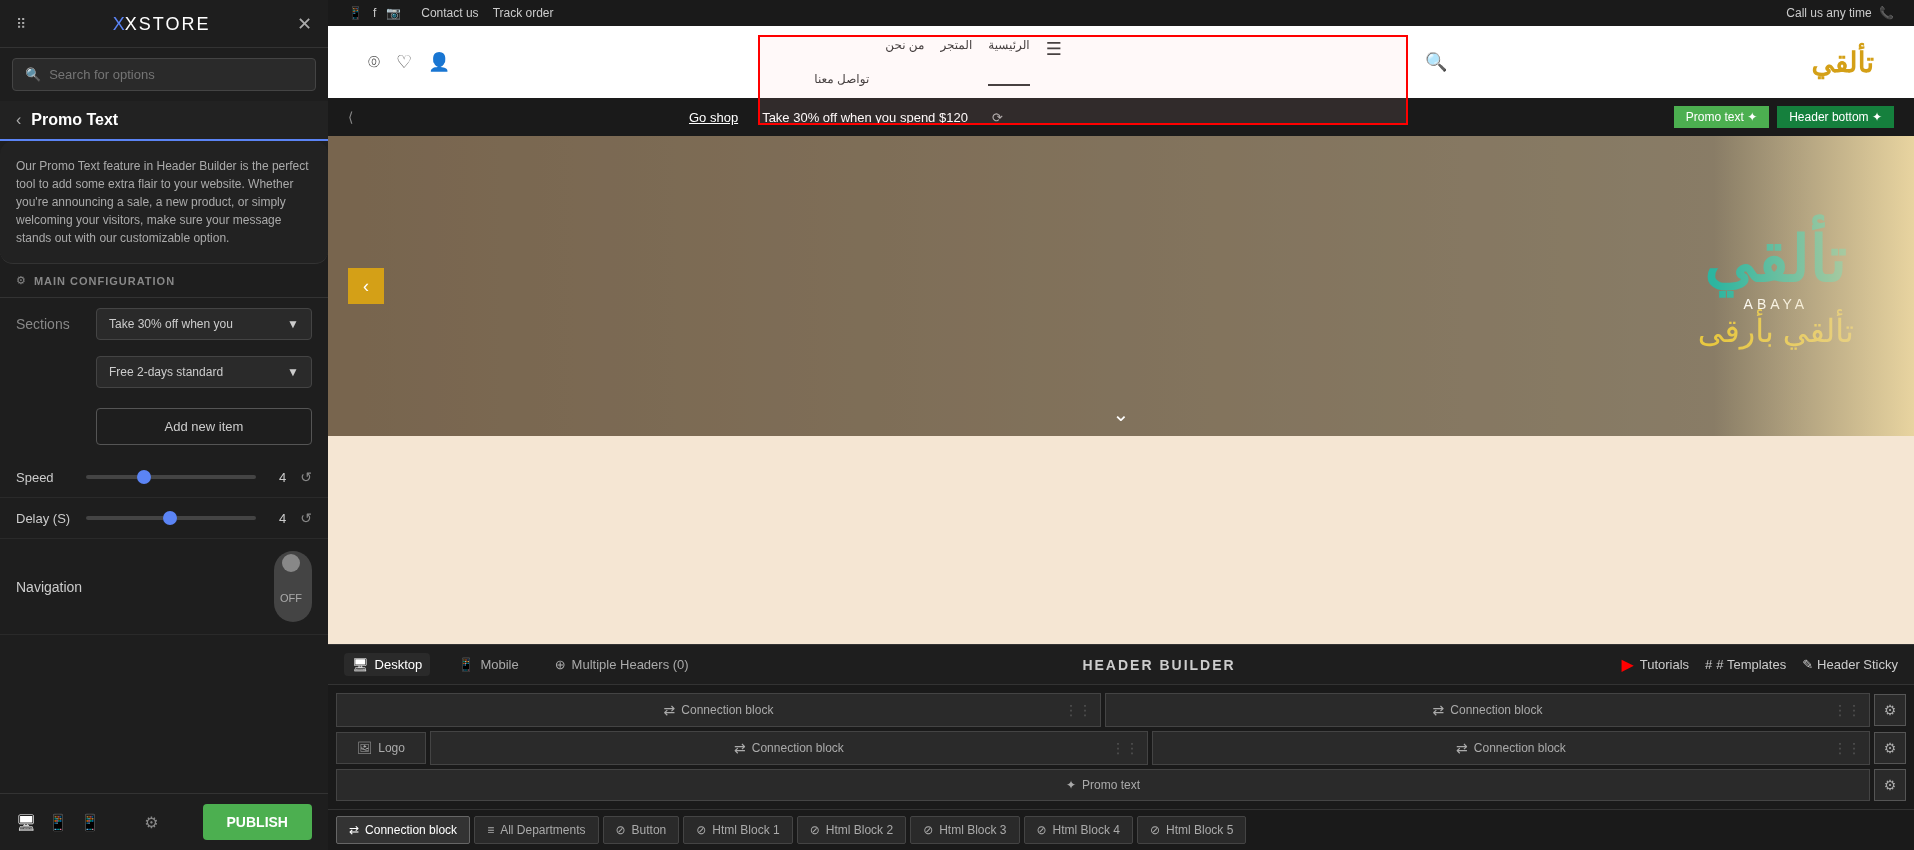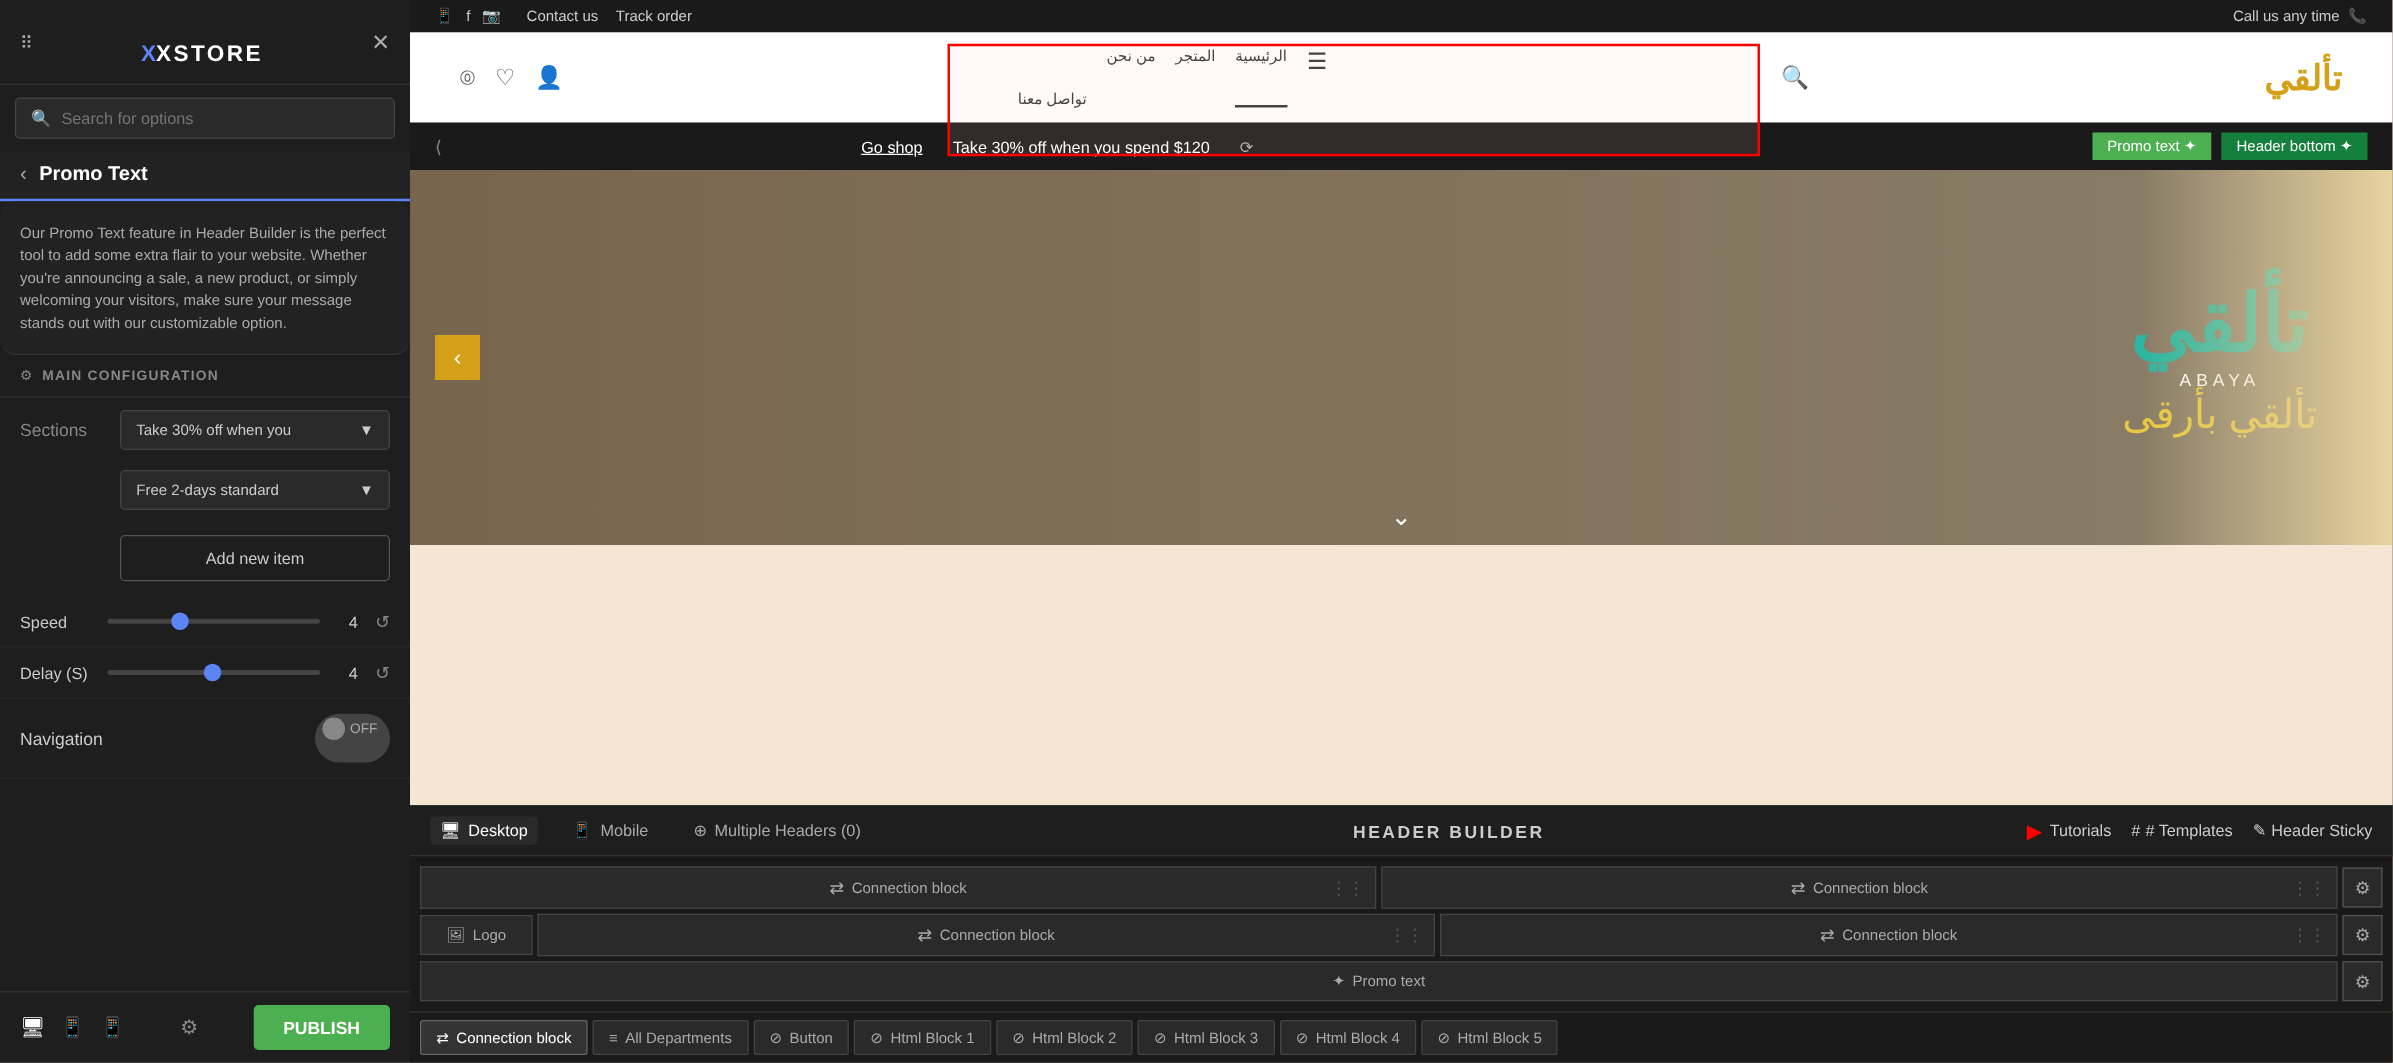--- a/index.html
+++ b/index.html
@@ -18,24 +18,23 @@
     .panel-header {
       display: flex;
       align-items: center;
       justify-content: space-between;
       padding: 12px 16px;
       border-bottom: 1px solid #333;
       background: #1e1e1e;
     }
     .panel-logo {
       font-size: 20px;
-      font-weight: bold;
+      font-weight: normal;
       color: #fff;
       letter-spacing: 2px;
-      margin-top: 20px;
     }
     .panel-logo span { color: #fff; font-size: 18px; }
     .panel-close-btn {
       background: none;
       border: none;
       color: #aaa;
       font-size: 18px;
       cursor: pointer;
     }
     .panel-move-icon {
@@ -151,22 +150,23 @@
       border-radius: 50%;
     }
     .toggle-off {
       display: flex;
       align-items: center;
       background: #444;
       border-radius: 20px;
       padding: 3px 10px 18px 6px;
       font-size: 11px;
       color: #aaa;
-      gap: 4px;
-      cursor: pointer;
+      gap: 20px;
+      cursor: pointer;
+      flex-direction: column;
     }
 
     .speed-row {
       display: flex;
       align-items: center;
       padding: 12px 16px;
       border-bottom: 1px solid #2a2a2a;
       gap: 10px;
     }
     .speed-label { font-size: 13px; color: #ccc; min-width: 60px; }

